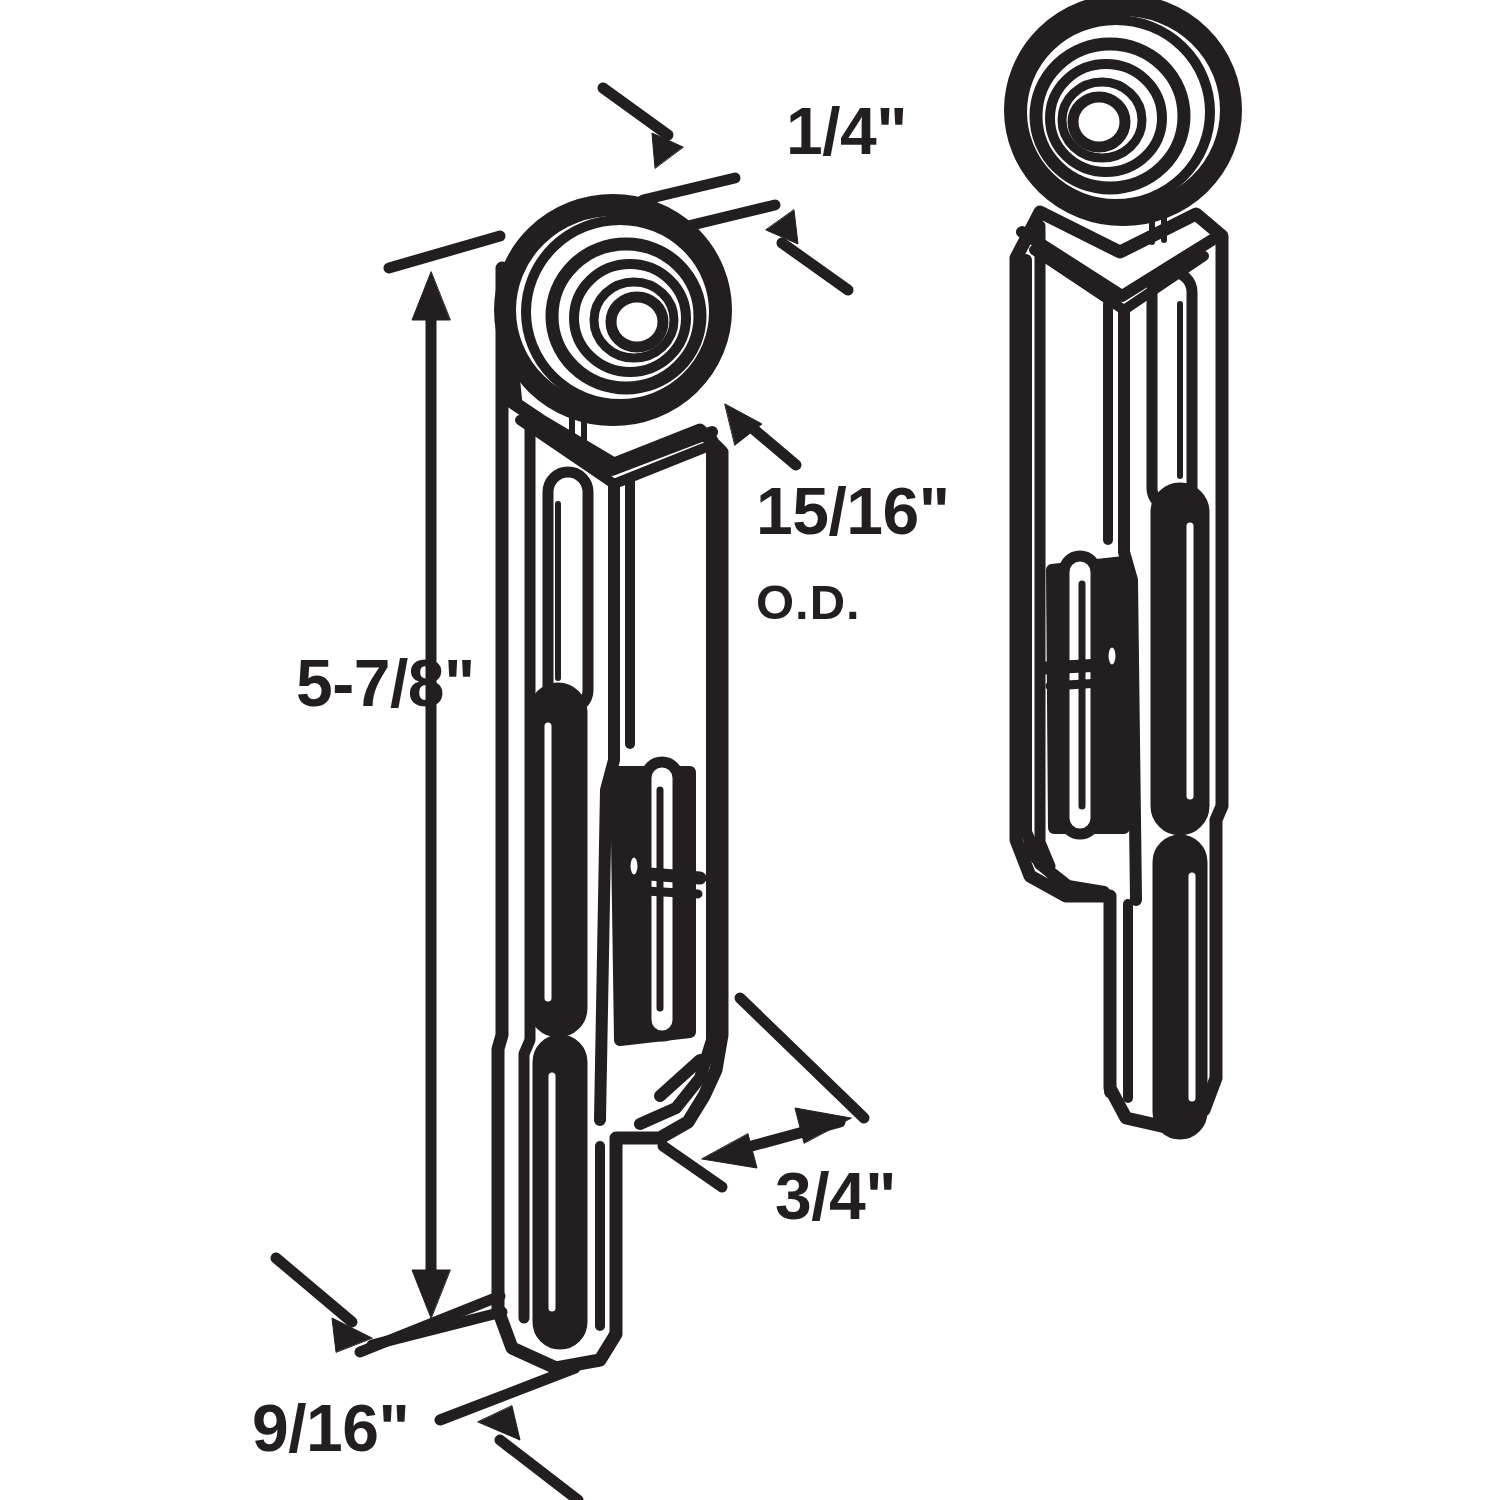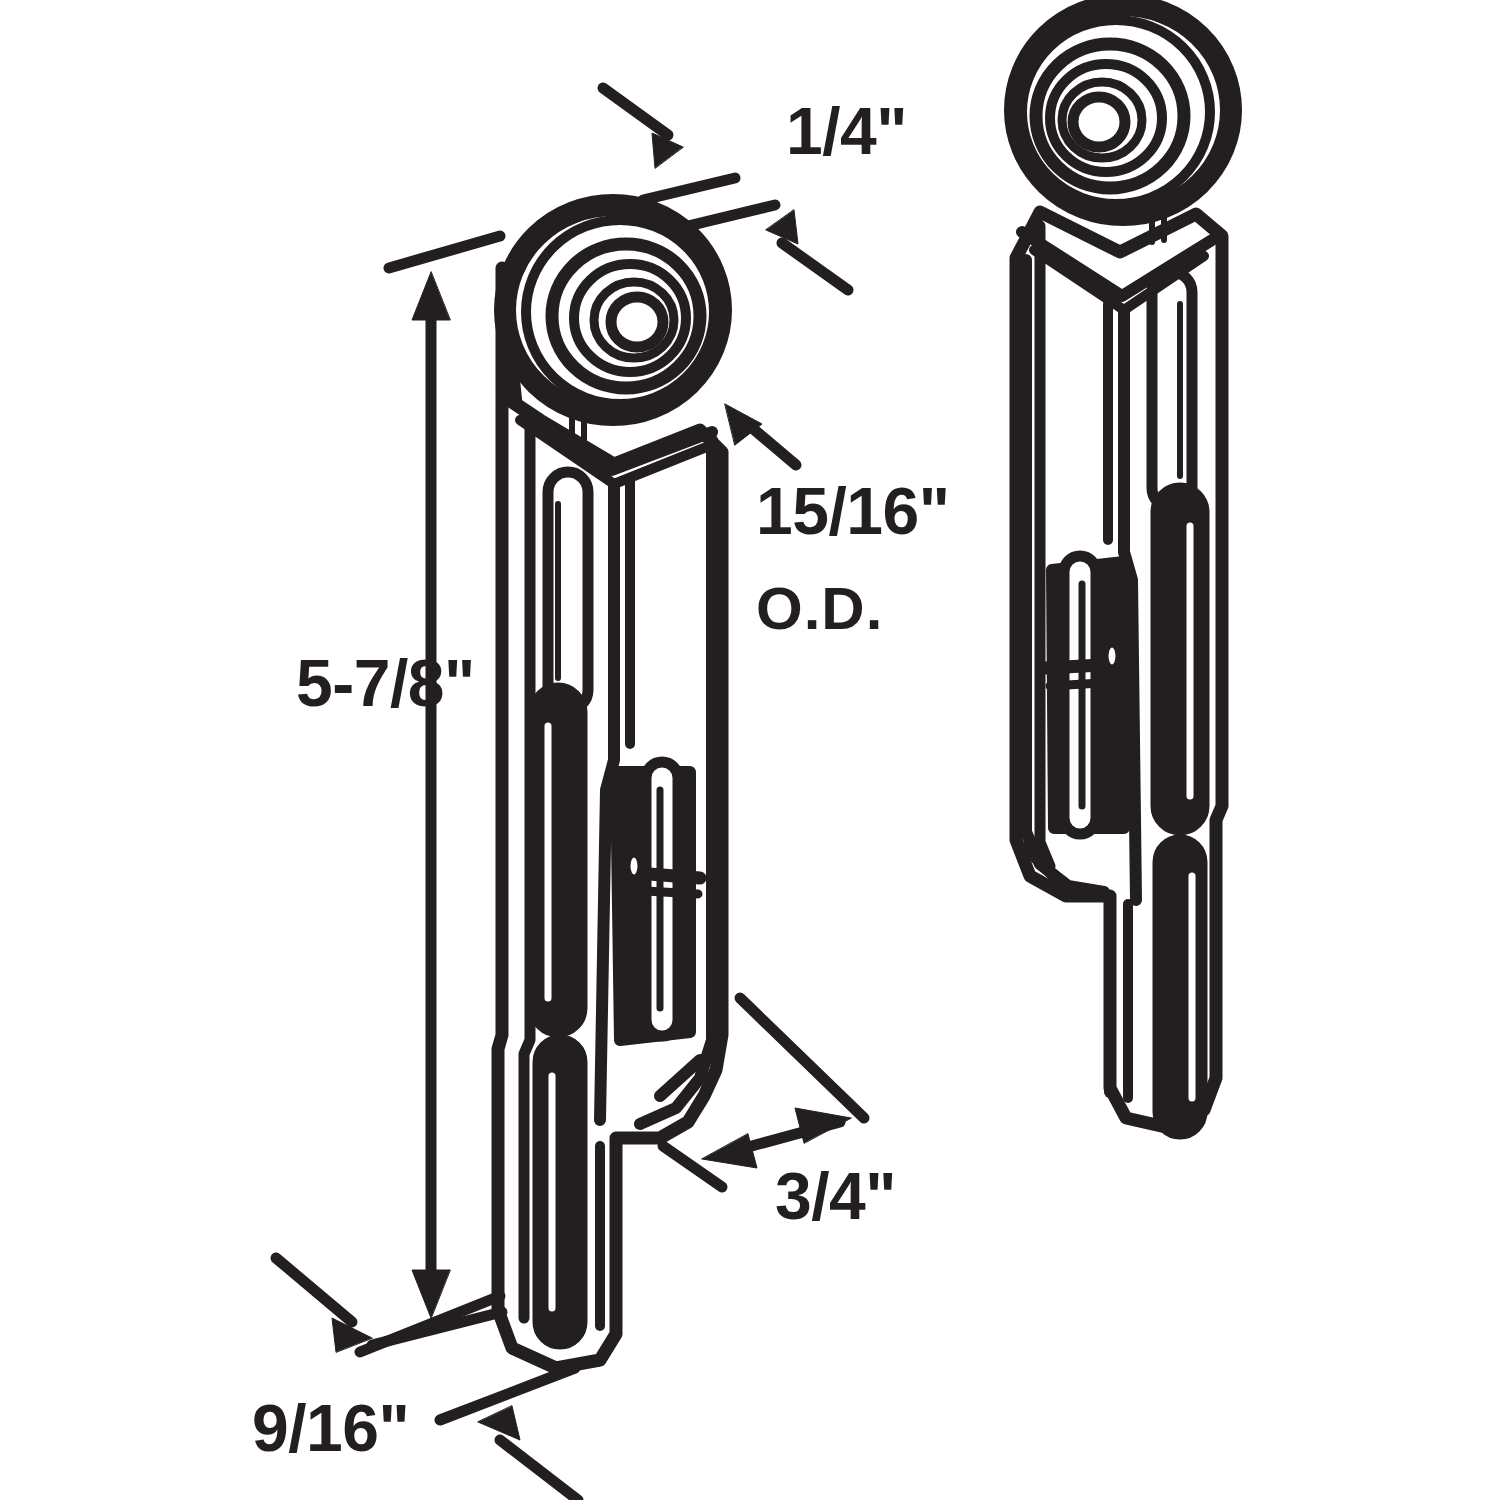--- a/index.html
+++ b/index.html
@@ -33,21 +33,21 @@
     color: #231f20;
     font-family: "Liberation Sans", sans-serif;
     font-weight: bold;
     letter-spacing: -0.5px;
     white-space: pre;
     line-height: 1.02;
     user-select: none;
   }
   #label-quarter   { left: 786px;  top: 98px;   font-size: 66px; }
   #label-od-1      { left: 756px;  top: 478px;  font-size: 66px; }
-  #label-od-2      { left: 756px;  top: 578px;  font-size: 60px; letter-spacing: 1px; }
+  #label-od-2      { left: 756px;  top: 578px;  font-size: 49px; letter-spacing: 1px; }
   #label-overall   { left: 296px;  top: 650px;  font-size: 66px; }
   #label-threefour { left: 775px;  top: 1163px; font-size: 66px; }
   #label-ninesix   { left: 252px;  top: 1395px; font-size: 66px; }
 </style>
 </head>
 <body>
 
 <div id="stage">
 
   <svg id="diagram" viewBox="0 0 1500 1500" xmlns="http://www.w3.org/2000/svg">

